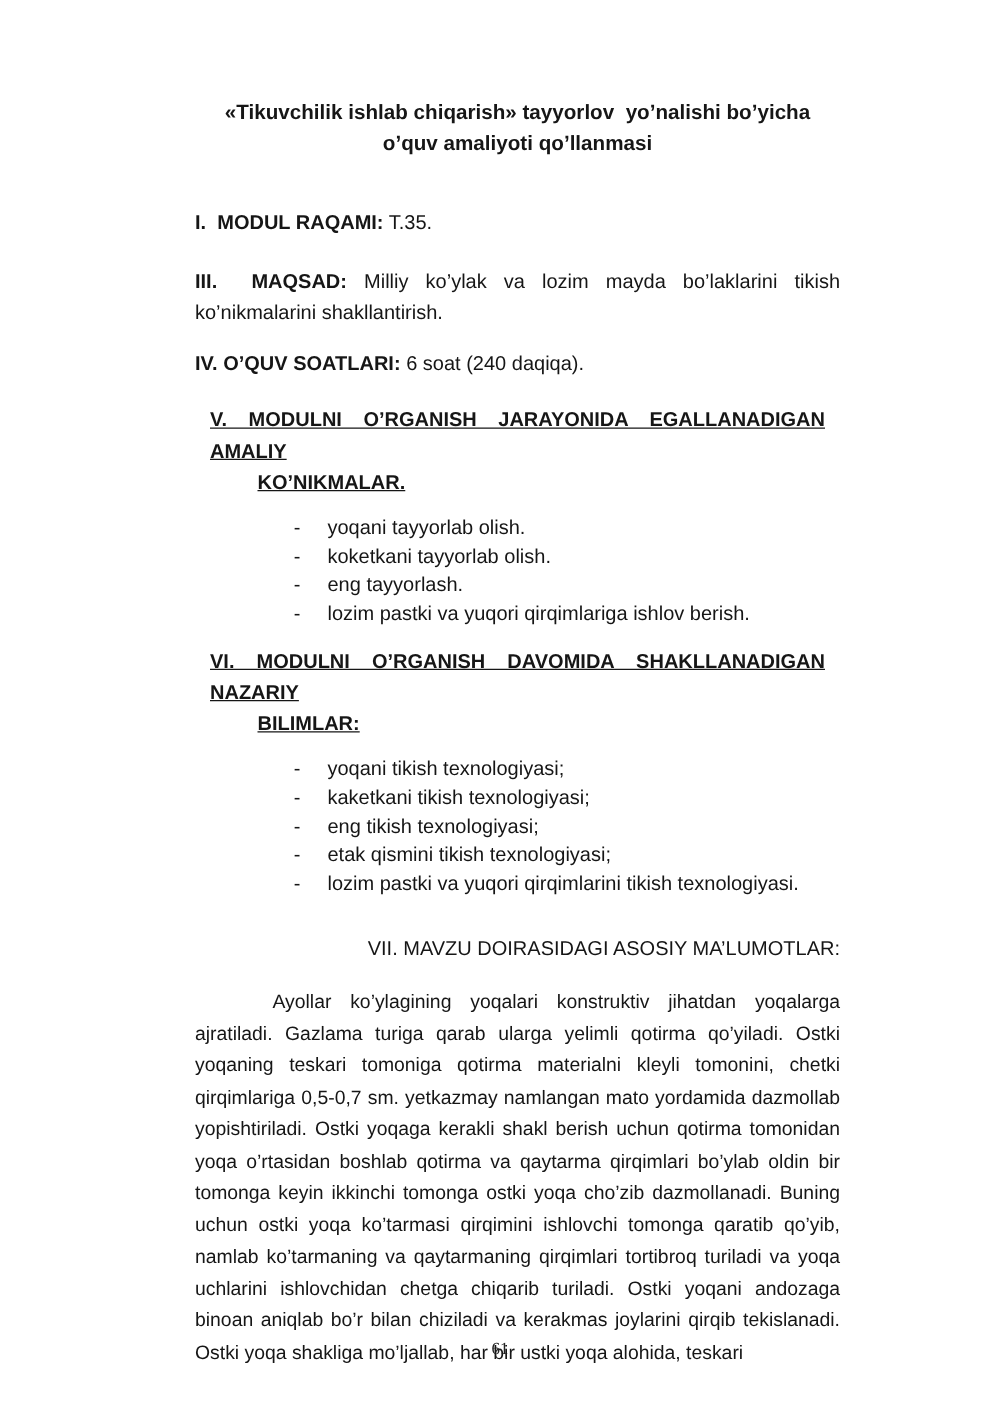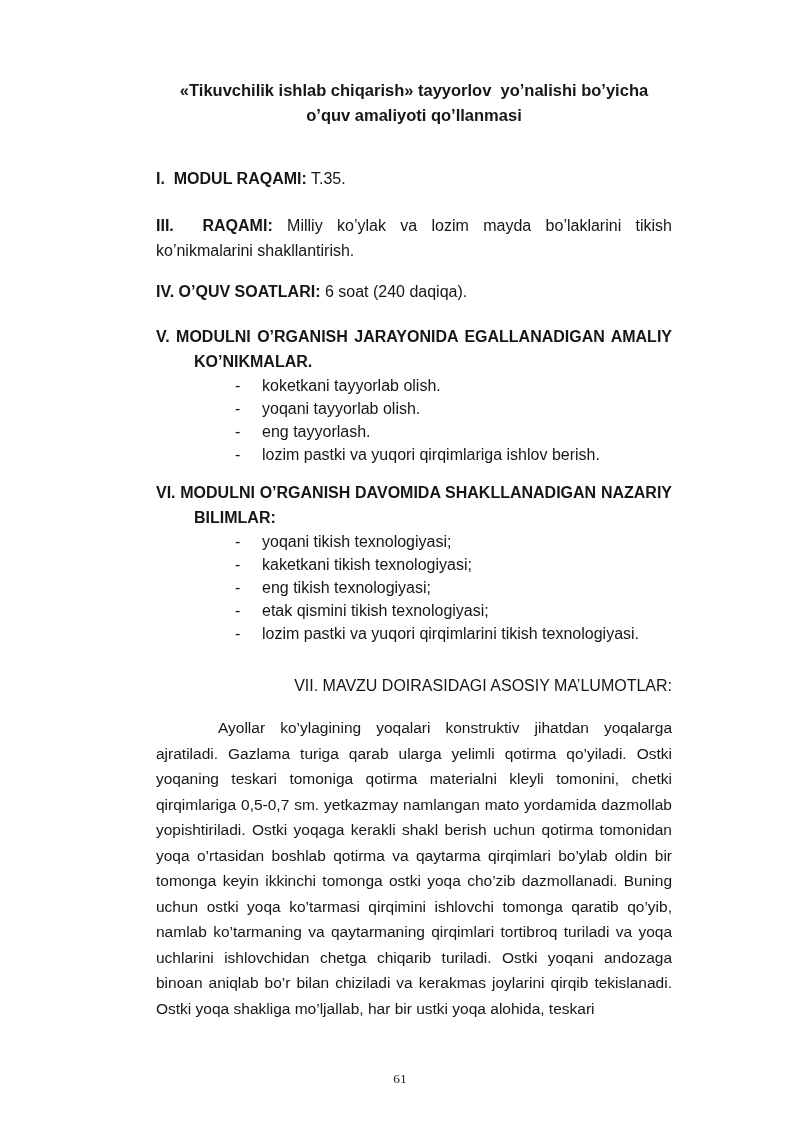--- a/index.html
+++ b/index.html
@@ -41,21 +41,22 @@
   }
   .m-after-1 { margin-bottom: 22px; }
   .m-after-2 { margin-bottom: 18px; }
   .m-after-3 { margin-bottom: 16px; }
   .m-after-4 { margin-bottom: 20px; }
   .sec-block { margin: 0 0 14px 0; }
   .sec-block.last { margin-bottom: 28px; }
   .hang {
     font-weight: bold;
     padding-left: 38px;
-    margin: 0;
+    margin: 12px;
+    text-decoration: underline;
   }
   .hang .hline1 {
     display: block;
     margin-left: -38px;
     text-align: justify;
     text-align-last: justify;
   }
   .hang .hline2 {
     display: block;
   }
@@ -104,35 +105,35 @@
     <span class="title-line">«Tikuvchilik ishlab chiqarish» tayyorlov  yo’nalishi bo’yicha</span>
     <span class="title-line">o’quv amaliyoti qo’llanmasi</span>
   </h1>
 
   <p class="sec m-after-1">
     <span class="label">I.  MODUL RAQAMI:</span><span> T.35.</span>
   </p>
 
 
   <p class="sec m-after-3">
-    <span class="label">III.  RAQAMI:</span><span> Milliy ko’ylak va lozim mayda bo’laklarini tikish ko’nikmalarini shakllantirish.</span>
+    <span class="label">III.  MAQSAD:</span><span> Milliy ko’ylak va lozim mayda bo’laklarini tikish ko’nikmalarini shakllantirish.</span>
   </p>
 
   <p class="sec m-after-4">
     <span class="label">IV. O’QUV SOATLARI:</span><span> 6 soat (240 daqiqa).</span>
   </p>
 
   <div class="sec-block">
     <p class="hang">
       <span class="hline1">V. MODULNI O’RGANISH JARAYONIDA EGALLANADIGAN AMALIY</span>
       <span class="hline2">KO’NIKMALAR.</span>
     </p>
     <div class="dash-list">
+      <div class="li"><span class="dash">-</span><span>yoqani tayyorlab olish.</span></div>
       <div class="li"><span class="dash">-</span><span>koketkani tayyorlab olish.</span></div>
-      <div class="li"><span class="dash">-</span><span>yoqani tayyorlab olish.</span></div>
       <div class="li"><span class="dash">-</span><span>eng tayyorlash.</span></div>
       <div class="li"><span class="dash">-</span><span>lozim pastki va yuqori qirqimlariga ishlov berish.</span></div>
     </div>
   </div>
 
   <div class="sec-block last">
     <p class="hang">
       <span class="hline1">VI. MODULNI O’RGANISH DAVOMIDA SHAKLLANADIGAN NAZARIY</span>
       <span class="hline2">BILIMLAR:</span>
     </p>

